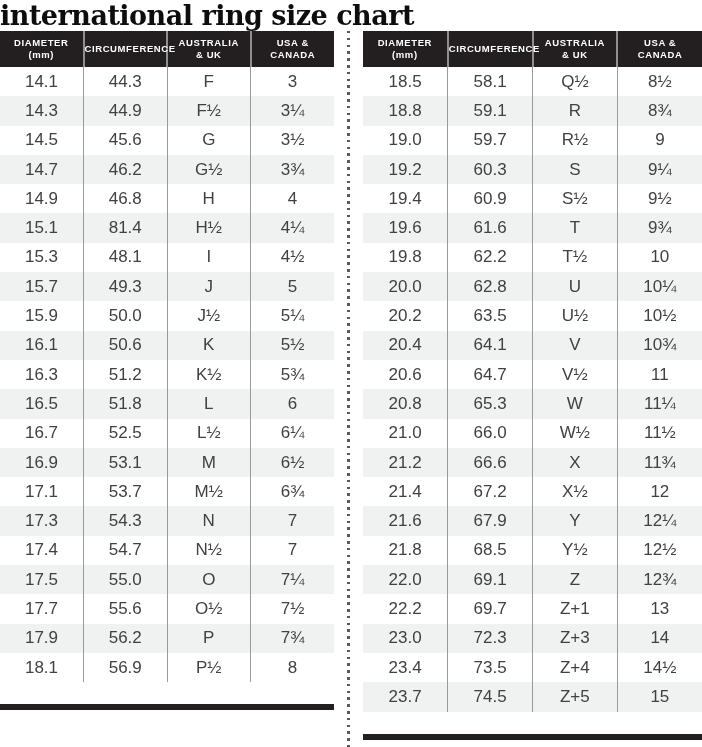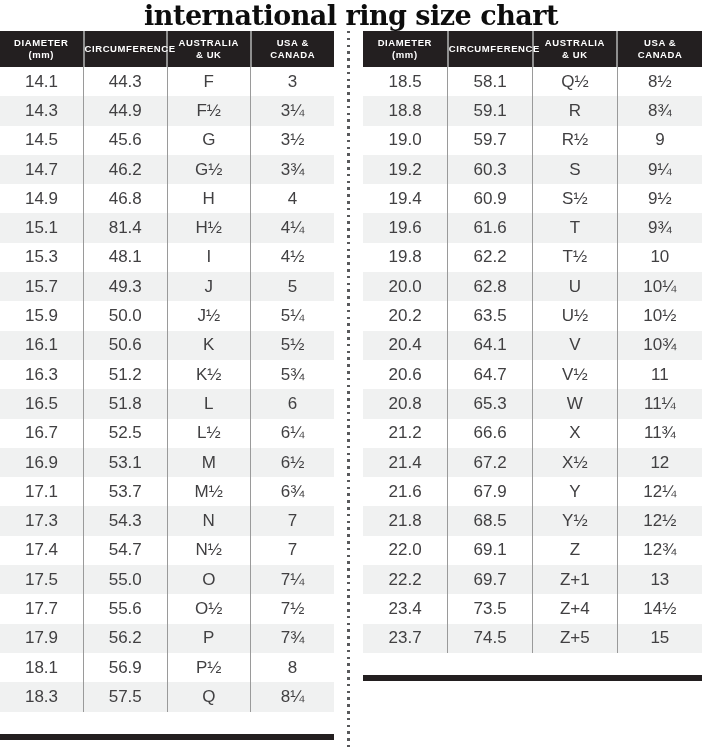--- a/index.html
+++ b/index.html
@@ -13,21 +13,21 @@
   }
   *{margin:0;padding:0;box-sizing:border-box;}
   body{
     width:702px;height:747px;
     background:#ffffff;
     font-family:"Liberation Sans", sans-serif;
     overflow:hidden;
   }
   .page-title{
     height:31px;
-    text-align:center;
+    text-align:left;
     font-family:"DejaVu Serif", serif;
     font-weight:700;
     font-size:27px;
     line-height:31px;
     letter-spacing:-0.5px;
     color:#0d0d0d;
   }
   .chart-area{
     display:flex;
     width:702px;
@@ -222,26 +222,20 @@
             <td>17.9</td>
             <td>56.2</td>
             <td>P</td>
             <td>7¾</td>
           </tr>
           <tr>
             <td>18.1</td>
             <td>56.9</td>
             <td>P½</td>
             <td>8</td>
-          </tr>
-          <tr>
-            <td>18.3</td>
-            <td>57.5</td>
-            <td>Q</td>
-            <td>8¼</td>
           </tr>
         </tbody>
     </table>
     <div class="bottom-bar"></div>
   </div>
 
   <div class="divider">
     <div class="dots"></div>
   </div>
 
@@ -333,20 +327,26 @@
             <td>V½</td>
             <td>11</td>
           </tr>
           <tr>
             <td>20.8</td>
             <td>65.3</td>
             <td>W</td>
             <td>11¼</td>
           </tr>
           <tr>
+            <td>21.0</td>
+            <td>66.0</td>
+            <td>W½</td>
+            <td>11½</td>
+          </tr>
+          <tr>
             <td>21.2</td>
             <td>66.6</td>
             <td>X</td>
             <td>11¾</td>
           </tr>
           <tr>
             <td>21.4</td>
             <td>67.2</td>
             <td>X½</td>
             <td>12</td>
@@ -367,20 +367,26 @@
             <td>22.0</td>
             <td>69.1</td>
             <td>Z</td>
             <td>12¾</td>
           </tr>
           <tr>
             <td>22.2</td>
             <td>69.7</td>
             <td>Z+1</td>
             <td>13</td>
+          </tr>
+          <tr>
+            <td>23.0</td>
+            <td>72.3</td>
+            <td>Z+3</td>
+            <td>14</td>
           </tr>
           <tr>
             <td>23.4</td>
             <td>73.5</td>
             <td>Z+4</td>
             <td>14½</td>
           </tr>
           <tr>
             <td>23.7</td>
             <td>74.5</td>

